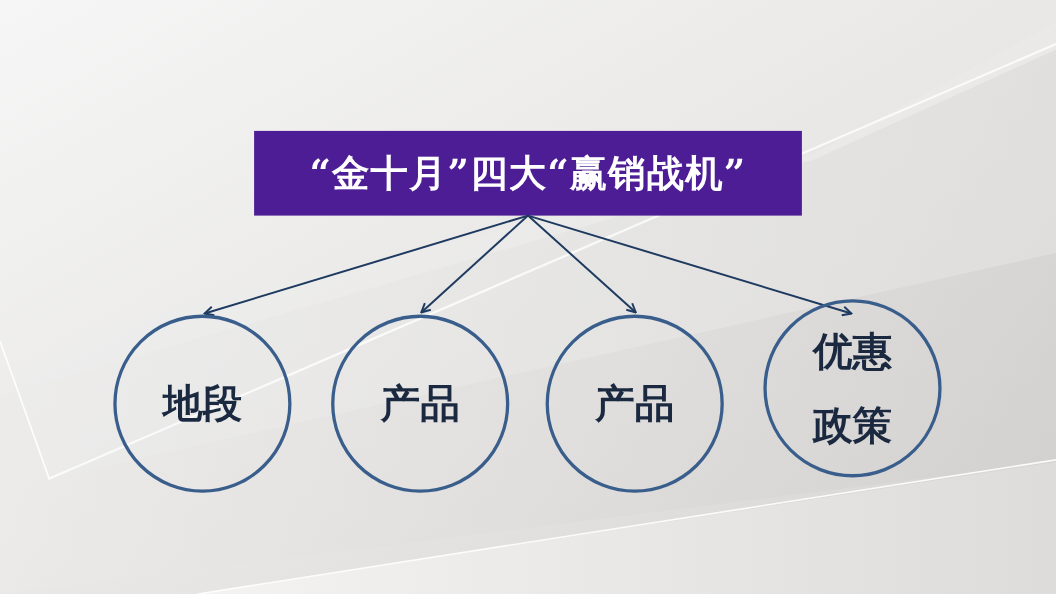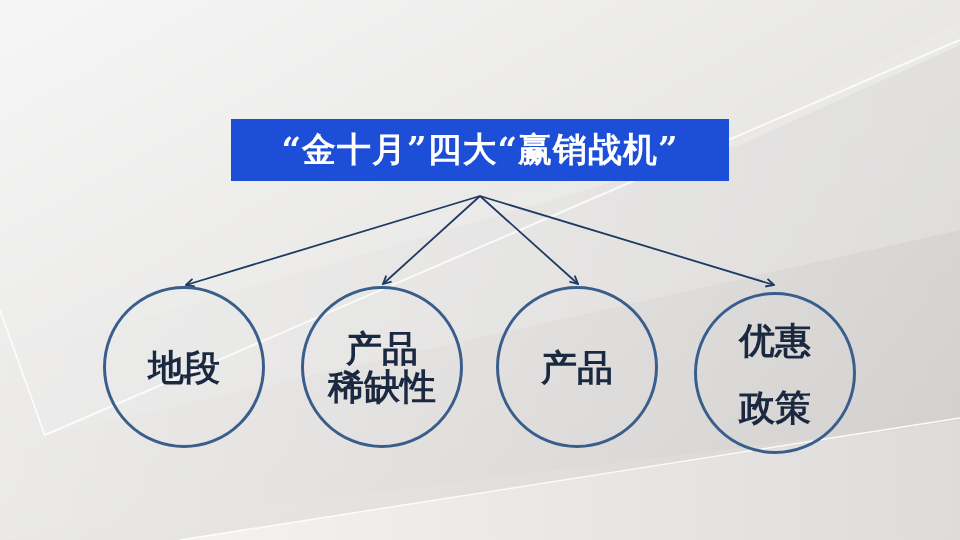--- a/index.html
+++ b/index.html
@@ -1,20 +1,20 @@
 <!DOCTYPE html>
 <html><head>
 <meta charset="utf-8">
 <style>
   html, body { margin:0; padding:0; }
   body { width:960px; height:540px; overflow:hidden; position:relative;
          font-family:"DejaVu Serif","Liberation Serif",serif; }
   #bg { position:absolute; left:0; top:0; width:960px; height:540px; }
-  .title-box { position:absolute; left:231px; top:119px; width:498px; height:62px;
-               background:#1d4ed8; display:flex; align-items:center; justify-content:center; }
+  .title-box { position:absolute; left:231px; top:119px; width:498px; height:77px;
+               background:#4c1d95; display:flex; align-items:center; justify-content:center; }
   .title-text { color:#ffffff; font-size:34px; font-weight:bold; letter-spacing:1px;
                 font-family:"DejaVu Serif","Liberation Serif",serif; }
   #connectors { position:absolute; left:0; top:0; width:960px; height:540px; pointer-events:none; }
   .node { position:absolute; width:162px; height:162px; border:3px solid #3a5e8c; border-radius:50%;
           display:flex; flex-direction:column; align-items:center; justify-content:center;
           box-sizing:border-box; }
   .node-line { color:#1b2940; font-size:36px; font-weight:bold; line-height:38px;
                font-family:"DejaVu Serif","Liberation Serif",serif; }
 </style>
 </head>
@@ -61,21 +61,20 @@
     <line x1="480" y1="196" x2="578" y2="284" marker-end="url(#arrow)"></line>
     <line x1="480" y1="196" x2="774" y2="285" marker-end="url(#arrow)"></line>
   </g>
 </svg>
 
 <div class="node" style="left:103px; top:286px;">
   <span class="node-line">地段</span>
 </div>
 <div class="node" style="left:301px; top:286px;">
   <span class="node-line">产品</span>
-  <span class="node-line">稀缺性</span>
 </div>
 <div class="node" style="left:496px; top:286px;">
   <span class="node-line">产品</span>
 </div>
-<div class="node" style="left:694px; top:292px;gap:29px;">
+<div class="node" style="left:694px; top:272px;gap:29px;">
   <span class="node-line">优惠</span>
   <span class="node-line">政策</span>
 </div>
 
 </body></html>

